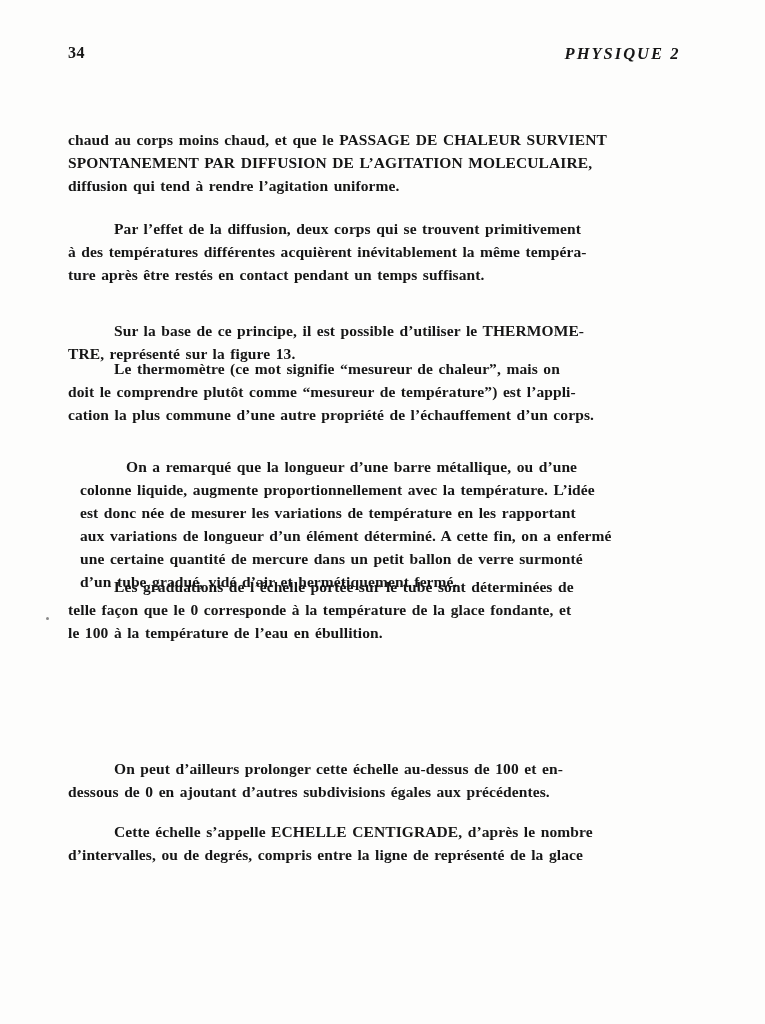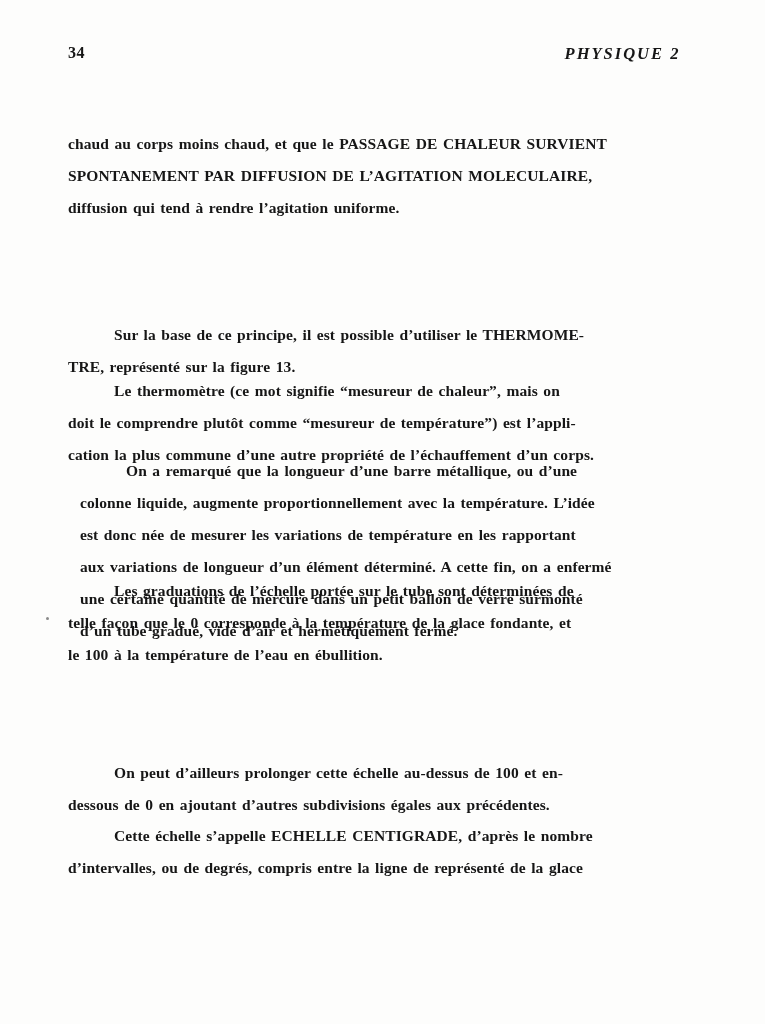--- a/index.html
+++ b/index.html
@@ -35,30 +35,30 @@
     font-style: italic;
     letter-spacing: 2px;
     white-space: nowrap;
   }
   .para {
     position: absolute;
     left: 68px;
     width: 648px;
     font-size: 15.5px;
     font-weight: 700;
-    line-height: 32px;
+    line-height: 23px;
     letter-spacing: 0.1px;
     word-spacing: 1.5px;
     white-space: pre-line;
   }
   .indent { text-indent: 46px; }
   .p1 { top: 112px; }
   .p2 { top: 201px; }
   .p3 { top: 289px; margin-top: 30px; }
-  .p4 { top: 359px; }
+  .p4 { top: 341px; }
   .p5 { top: 439px; margin-left: 12px; }
   .p6 { top: 559px; }
   .p7 { top: 674px; }
   .p8 { top: 741px; }
   .p9 { top: 804px; }
   .speck {
     position: absolute;
     left: 46px;
     top: 617px;
     width: 3px;
@@ -73,20 +73,23 @@
 <div class="page">
 
   <span class="running-head-left">34</span>
 
   <span class="running-head-right">PHYSIQUE 2</span>
 
   <p class="para p1">chaud au corps moins chaud, et que le PASSAGE DE CHALEUR SURVIENT
 SPONTANEMENT PAR DIFFUSION DE L’AGITATION MOLECULAIRE,
 diffusion qui tend à rendre l’agitation uniforme.</p>
 
+  <p class="para p2 indent">Par l’effet de la diffusion, deux corps qui se trouvent primitivement
+à des températures différentes acquièrent inévitablement la même tempéra-
+ture après être restés en contact pendant un temps suffisant.</p>
 
   <p class="para p3 indent">Sur la base de ce principe, il est possible d’utiliser le THERMOME-
 TRE, représenté sur la figure 13.</p>
 
   <p class="para p4 indent">Le thermomètre (ce mot signifie “mesureur de chaleur”, mais on
 doit le comprendre plutôt comme “mesureur de température”) est l’appli-
 cation la plus commune d’une autre propriété de l’échauffement d’un corps.</p>
 
   <p class="para p5 indent">On a remarqué que la longueur d’une barre métallique, ou d’une
 colonne liquide, augmente proportionnellement avec la température. L’idée

